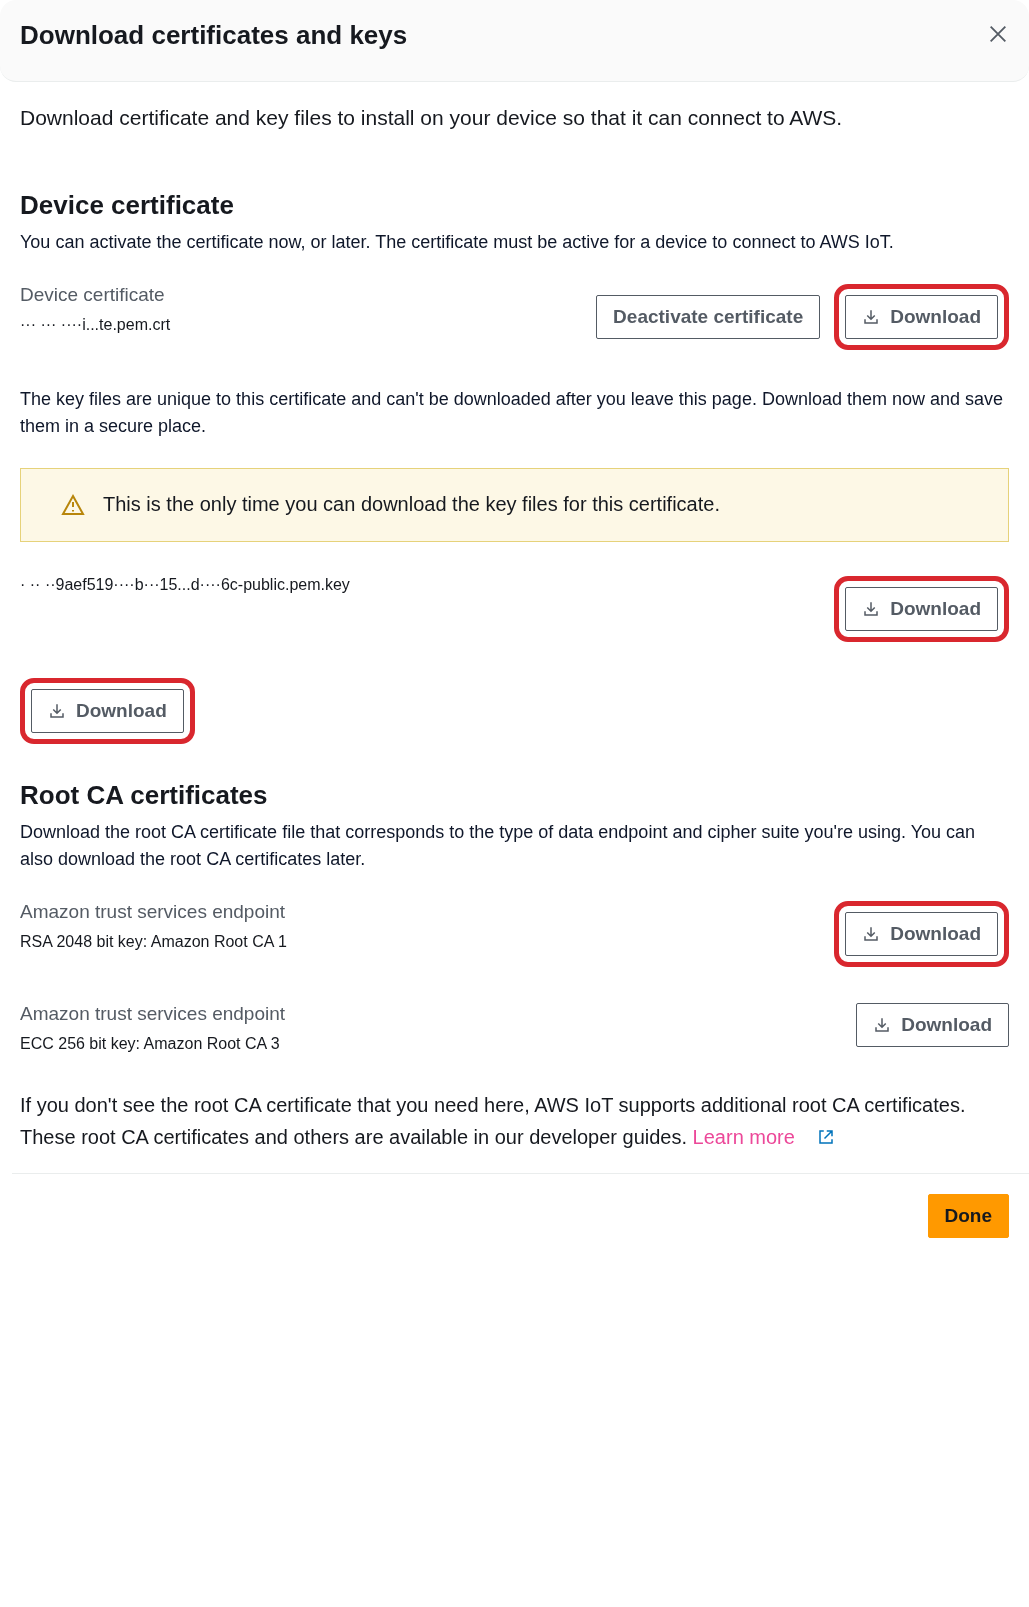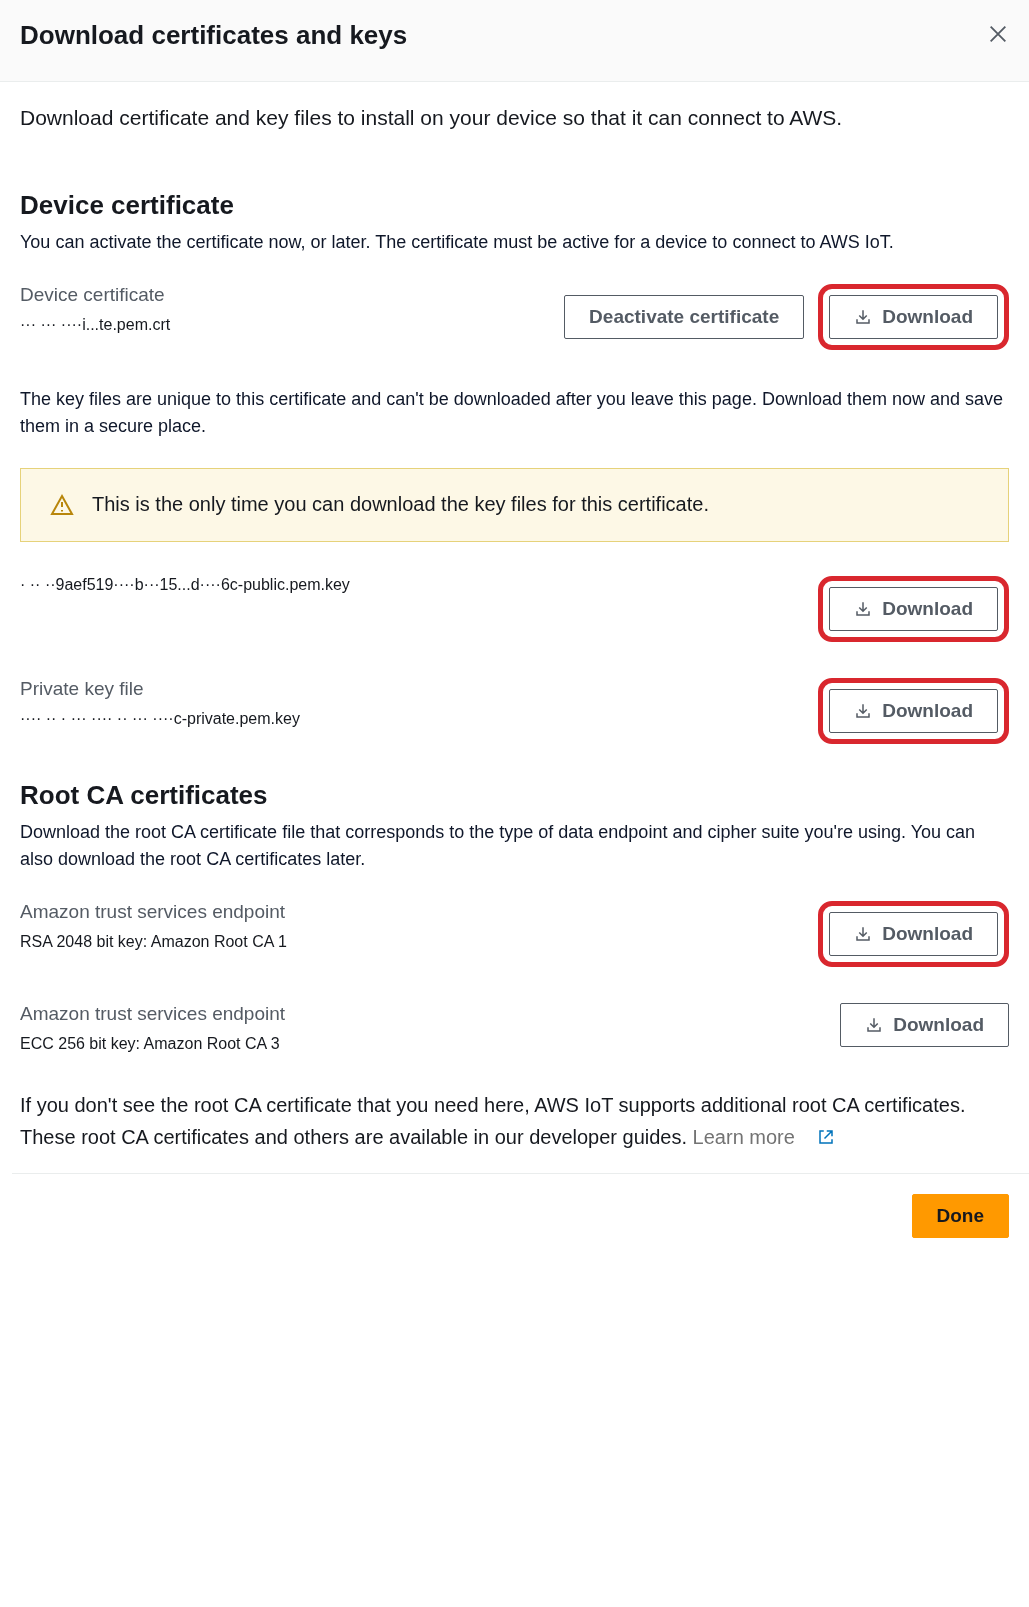--- a/index.html
+++ b/index.html
@@ -9,20 +9,21 @@
     color: #16191f;
     width: 1029px;
   }
   .modal-header {
     display: flex;
     justify-content: space-between;
     align-items: center;
     padding: 20px 20px 30px 20px;
     border-bottom: 1px solid #eaeded;
     background: #fafafa;
+    border-radius: 16px;
   }
   .modal-title {
     font-size: 26px;
     font-weight: 700;
     color: #16191f;
   }
   .close-x {
     font-size: 26px;
     font-weight: 400;
     color: #545b64;
@@ -78,21 +79,21 @@
   }
   .btn {
     display: inline-flex;
     align-items: center;
     gap: 10px;
     border: 1px solid #545b64;
     background: #fff;
     color: #545b64;
     font-weight: 700;
     font-size: 19px;
-    padding: 10px 24px;
+    padding: 10px 16px;
     cursor: pointer;
     border-radius: 2px;
   }
   .btn-primary {
     background: #ff9900;
     border: 1px solid #ff9900;
     color: #16191f;
   }
   .icon-dl {
     width: 18px; height: 18px;
@@ -106,21 +107,21 @@
   .highlight {
     border: 5px solid #d9272e;
     border-radius: 14px;
     padding: 6px;
     display: inline-block;
   }
   .highlight .btn { margin: 0; }
   .alert {
     border: 1px solid #e6d27a;
     background: #fdf8e6;
-    padding: 24px 29px;
+    padding: 24px 40px;
     display: flex;
     align-items: center;
     gap: 18px;
     margin-bottom: 34px;
   }
   .alert-text {
     font-size: 20px;
     color: #16191f;
   }
   .warn-icon {
@@ -128,21 +129,21 @@
     color: #b8860b;
     flex-shrink: 0;
   }
   .bottom-text {
     font-size: 20px;
     color: #16191f;
     line-height: 1.6;
     margin-top: 26px;
   }
   .link {
-    color: #737373;
+    color: #ec4899;
     cursor: pointer;
     display: inline-flex;
     align-items: center;
     gap: 22px;
   }
   .modal-footer {
     border-top: 1px solid #eaeded;
     padding: 20px;
     display: flex;
     justify-content: flex-end;
@@ -206,24 +207,20 @@
           <svg class="icon-dl" viewBox="0 0 24 24" stroke="#545b64" stroke-width="2" fill="none">
               <path d="M12 3 V15 M7 10 L12 15 L17 10 M4 15 V20 H20 V15"></path>
             </svg>
           <span>Download</span>
         </button>
       </span>
     </div>
   </div>
 
   <div class="cert-row">
-    <div class="cert-left">
-      <div class="field-label">Private key file</div>
-      <div class="field-value">···· ·· · ··· ···· ·· ··· ····c-private.pem.key</div>
-    </div>
     <div class="btn-group">
       <span class="highlight">
         <button class="btn">
           <svg class="icon-dl" viewBox="0 0 24 24" stroke="#545b64" stroke-width="2" fill="none">
               <path d="M12 3 V15 M7 10 L12 15 L17 10 M4 15 V20 H20 V15"></path>
             </svg>
           <span>Download</span>
         </button>
       </span>
     </div>

